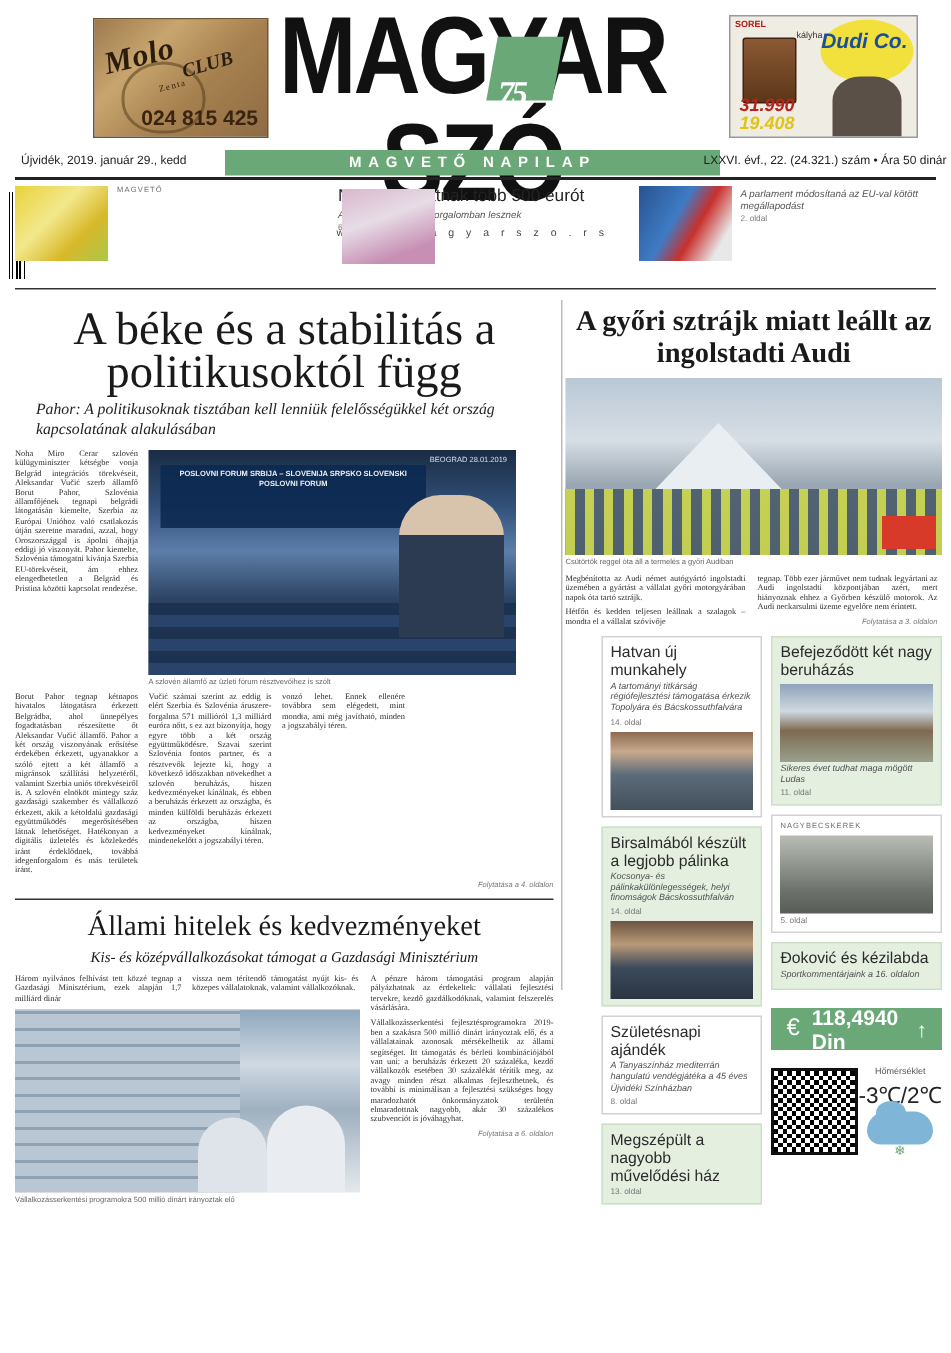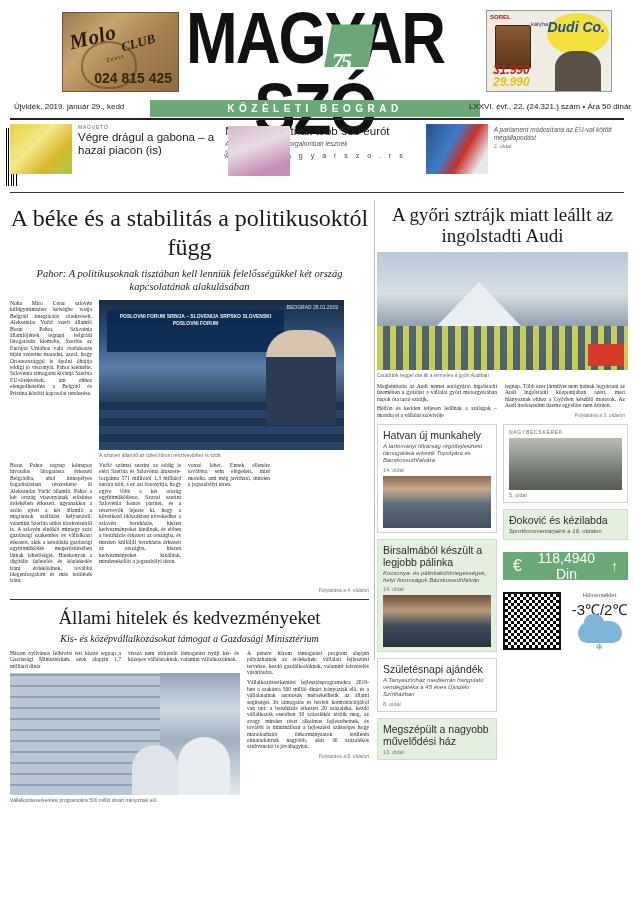--- a/index.html
+++ b/index.html
@@ -85,24 +85,24 @@
   .t-page{font-family:"Liberation Sans",sans-serif;font-size:5.5px;color:#777;margin-top:2px;}
   .rule-thin{position:absolute;left:10px;right:10px;top:192px;height:1px;background:#333;}
 
   
   .main{position:absolute;left:10px;right:10px;top:196px;display:flex;gap:8px;}
   .col-left{width:363px;}
   .col-right{width:251px;}
   .vdiv{position:absolute;left:374px;top:200px;width:1px;height:460px;background:#bbb;}
 
   
-  .lead-h1{font-family:"Liberation Serif",serif;font-size:24px;line-height:29px;
+  .lead-h1{font-family:"Liberation Serif",serif;font-size:31px;line-height:29px;
     text-align:center;margin:8px 0 0;font-weight:normal;}
   .lead-sub{font-family:"Liberation Serif",serif;font-style:italic;font-size:10.5px;
-    line-height:12.5px;text-align:center;margin:6px 14px 0;color:#222;}
+    line-height:12.5px;text-align:left;margin:6px 14px 0;color:#222;}
   .lead-body{display:flex;gap:7px;margin-top:7px;}
   .colbox{font-size:5.6px;line-height:6.4px;text-align:justify;color:#2b2b2b;
     font-family:"Liberation Serif",serif;hyphens:auto;}
   .c-w{width:82px;}
   .lead-photo{width:245px;height:150px;flex:none;
     background:linear-gradient(180deg,#1b2c44 0%,#31507a 25%,#5d7ea8 45%,#243a58 70%,#16243a 100%);
     position:relative;overflow:hidden;border:0;}
   .lp-banner{position:absolute;left:8px;top:10px;right:60px;height:42px;background:#0d2a52;
     opacity:.92;}
   .lp-banner b{display:block;color:#fff;font-size:5px;text-align:center;line-height:7px;
@@ -137,57 +137,57 @@
     position:relative;overflow:hidden;margin-top:4px;}
   .b2-photo .bldg{position:absolute;left:0;top:0;width:150px;height:122px;
     background:repeating-linear-gradient(0deg,#b9c7d4 0 9px,#8fa2b4 9px 11px);}
   .b2-photo .pers{position:absolute;right:10px;bottom:0;width:52px;height:58px;
     background:#e9edf1;border-radius:26px 26px 0 0;}
   .b2-photo .pers2{position:absolute;right:62px;bottom:0;width:46px;height:50px;
     background:#dfe4ea;border-radius:23px 23px 0 0;}
 
   
   .r-h1{font-family:"Liberation Serif",serif;font-size:19px;line-height:21px;
-    text-align:center;margin:8px 0 0;font-weight:normal;}
+    text-align:center;margin:8px 0 0;font-weight:bold;}
   .r-photo{width:251px;height:118px;margin-top:6px;position:relative;overflow:hidden;
     background:linear-gradient(180deg,#b9c8d6 0%,#d7dee5 35%,#9aa7b2 60%,#7e8a94 100%);}
   .r-photo .tent{position:absolute;left:60px;top:30px;width:84px;height:44px;background:#e9eef2;
     clip-path:polygon(50% 0,100% 100%,0 100%);}
   .r-photo .crowd{position:absolute;left:0;right:0;bottom:0;height:44px;
     background:repeating-linear-gradient(90deg,#c9d64a 0 6px,#4a5b6b 6px 13px);opacity:.9;}
   .r-photo .red{position:absolute;right:4px;bottom:4px;width:36px;height:22px;background:#d83a2a;}
   .r-cap{font-family:"Liberation Sans",sans-serif;font-size:5px;color:#666;margin-top:2px;}
   .r-body{display:flex;gap:8px;margin-top:5px;}
   .r-col{width:120px;font-size:5.6px;line-height:6.4px;text-align:justify;}
 
-  .cards{margin-top:6px;display:flex;gap:6px;}
+  .cards{margin-top:6px;display:flex;gap:6px;margin-left:24px;}
   .cardcol{display:flex;flex-direction:column;gap:6px;}
   .cardcol.a{width:120px;}
   .cardcol.b{width:125px;}
   .card{border:1px solid #d2d2d2;padding:4px 5px;background:#fff;}
   .card.green{background:#e4efe0;border-color:#cde0c6;}
   .card .kick{font-family:"Liberation Sans",sans-serif;font-size:5px;letter-spacing:.7px;
     color:#6b6b6b;text-transform:uppercase;}
   .card .ttl{font-family:"Liberation Sans",sans-serif;font-size:10.5px;line-height:12px;color:#2b2b2b;}
   .card .sub{font-family:"Liberation Sans",sans-serif;font-style:italic;font-size:6px;
     line-height:7.2px;color:#4f4f4f;margin-top:2px;}
   .card .pg{font-family:"Liberation Sans",sans-serif;font-size:5.5px;color:#777;margin-top:2px;}
   .card .pic{margin-top:3px;height:52px;width:100%;}
   .pic.meeting{background:linear-gradient(180deg,#8c6a52 0%,#c7a98c 25%,#5c6b7a 55%,#43505c 100%);}
   .pic.village{background:linear-gradient(180deg,#8fa3bb 0%,#cfd8e0 35%,#7d6a52 60%,#9aa08c 100%);}
   .pic.palinka{background:linear-gradient(180deg,#6b5340 0%,#b99a78 30%,#3c4a5c 60%,#2b3542 100%);}
   .pic.motel{background:linear-gradient(180deg,#b8bcb4 0%,#8e948c 40%,#6d736c 70%,#575c56 100%);}
 
   .euro{margin-top:6px;background:#6aa877;color:#fff;height:28px;display:flex;
     align-items:center;gap:8px;padding:0 10px;font-family:"Liberation Sans",sans-serif;}
   .euro .sym{font-size:16px;}
-  .euro .val{font-size:14px;font-weight:normal;flex:1;text-align:center;}
+  .euro .val{font-size:14px;font-weight:bold;flex:1;}
   .euro .arr{font-size:14px;}
 
-  .bottom-row{margin-top:6px;display:flex;gap:10px;align-items:flex-start;}
+  .bottom-row{margin-top:6px;display:flex;align-items:flex-start;}
   .qr{width:54px;height:54px;border:2px solid #111;background:
      repeating-linear-gradient(90deg,#000 0 3px,#fff 3px 6px),
      repeating-linear-gradient(0deg,#000 0 3px,#fff 3px 6px);
      background-blend-mode:difference;}
   .weather{flex:1;text-align:center;font-family:"Liberation Sans",sans-serif;}
   .weather .wl{font-size:6px;color:#555;}
   .weather .wt{font-size:15px;color:#222;margin-top:1px;}
   .cloud{margin:2px auto 0;width:44px;height:22px;background:#7fb6d8;
     border-radius:14px 14px 10px 10px;position:relative;}
   .cloud:before{content:"";position:absolute;left:6px;top:-7px;width:20px;height:16px;
@@ -220,41 +220,40 @@
     </div>
 
     <div class="ad-dudi">
       <div class="blob"></div>
       <div class="sorel">SOREL</div>
       <div class="stove"></div>
       <div class="kalyha">kályha</div>
       <div class="dudi">Dudi Co.</div>
       <div class="person"></div>
       <div class="p1">31.990</div>
-      <div class="p2">29.990</div>
+      <div class="p2">19.408</div>
     </div>
 
     <div class="strapline">
       <div class="strap-left">Újvidék, 2019. január 29., kedd</div>
       <div class="strap-green">
-        <span>KÖZÉLETI BEOGRAD</span>
+        <span>MAGVETŐ NAPILAP</span>
       </div>
       <div class="strap-right">LXXVI. évf., 22. (24.321.) szám • Ára 50 dinár</div>
     </div>
     <div class="rule-thick"></div>
   </div>
 
   <div class="barcode"></div>
 
   <div class="teasers">
     <div class="teaser" style="width:210px;">
       <div class="t-photo a"></div>
       <div>
         <div class="t-kicker">MAGVETŐ</div>
-        <div class="t-title">Végre drágul a gabona – a hazai piacon (is)</div>
         <div class="t-sub"></div>
         <div class="t-page"></div>
       </div>
     </div>
     <div class="teaser" style="width:195px;">
       <div>
         <div class="t-kicker"></div>
         <div class="t-title">Nem nyomtatnak több 500 eurót</div>
         <div class="t-sub">A bankók továbbra is forgalomban lesznek</div>
         <div class="t-page">6. oldal</div>
@@ -375,20 +374,26 @@
           </div>
 
           <div class="card green">
             <div class="ttl">Megszépült a nagyobb művelődési ház</div>
             <div class="pg">13. oldal</div>
           </div>
         </div>
 
         <div class="cardcol b">
 
+          <div class="card green">
+            <div class="ttl">Befejeződött két nagy beruházás</div>
+            <div class="pic village"></div>
+            <div class="sub">Sikeres évet tudhat maga mögött Ludas</div>
+            <div class="pg">11. oldal</div>
+          </div>
 
           <div class="card">
             <div class="kick">NAGYBECSKEREK</div>
             <div class="pic motel"></div>
             <div class="pg">5. oldal</div>
           </div>
 
           <div class="card green">
             <div class="ttl">Đoković és kézilabda</div>
             <div class="sub">Sportkommentárjaink a 16. oldalon</div>

